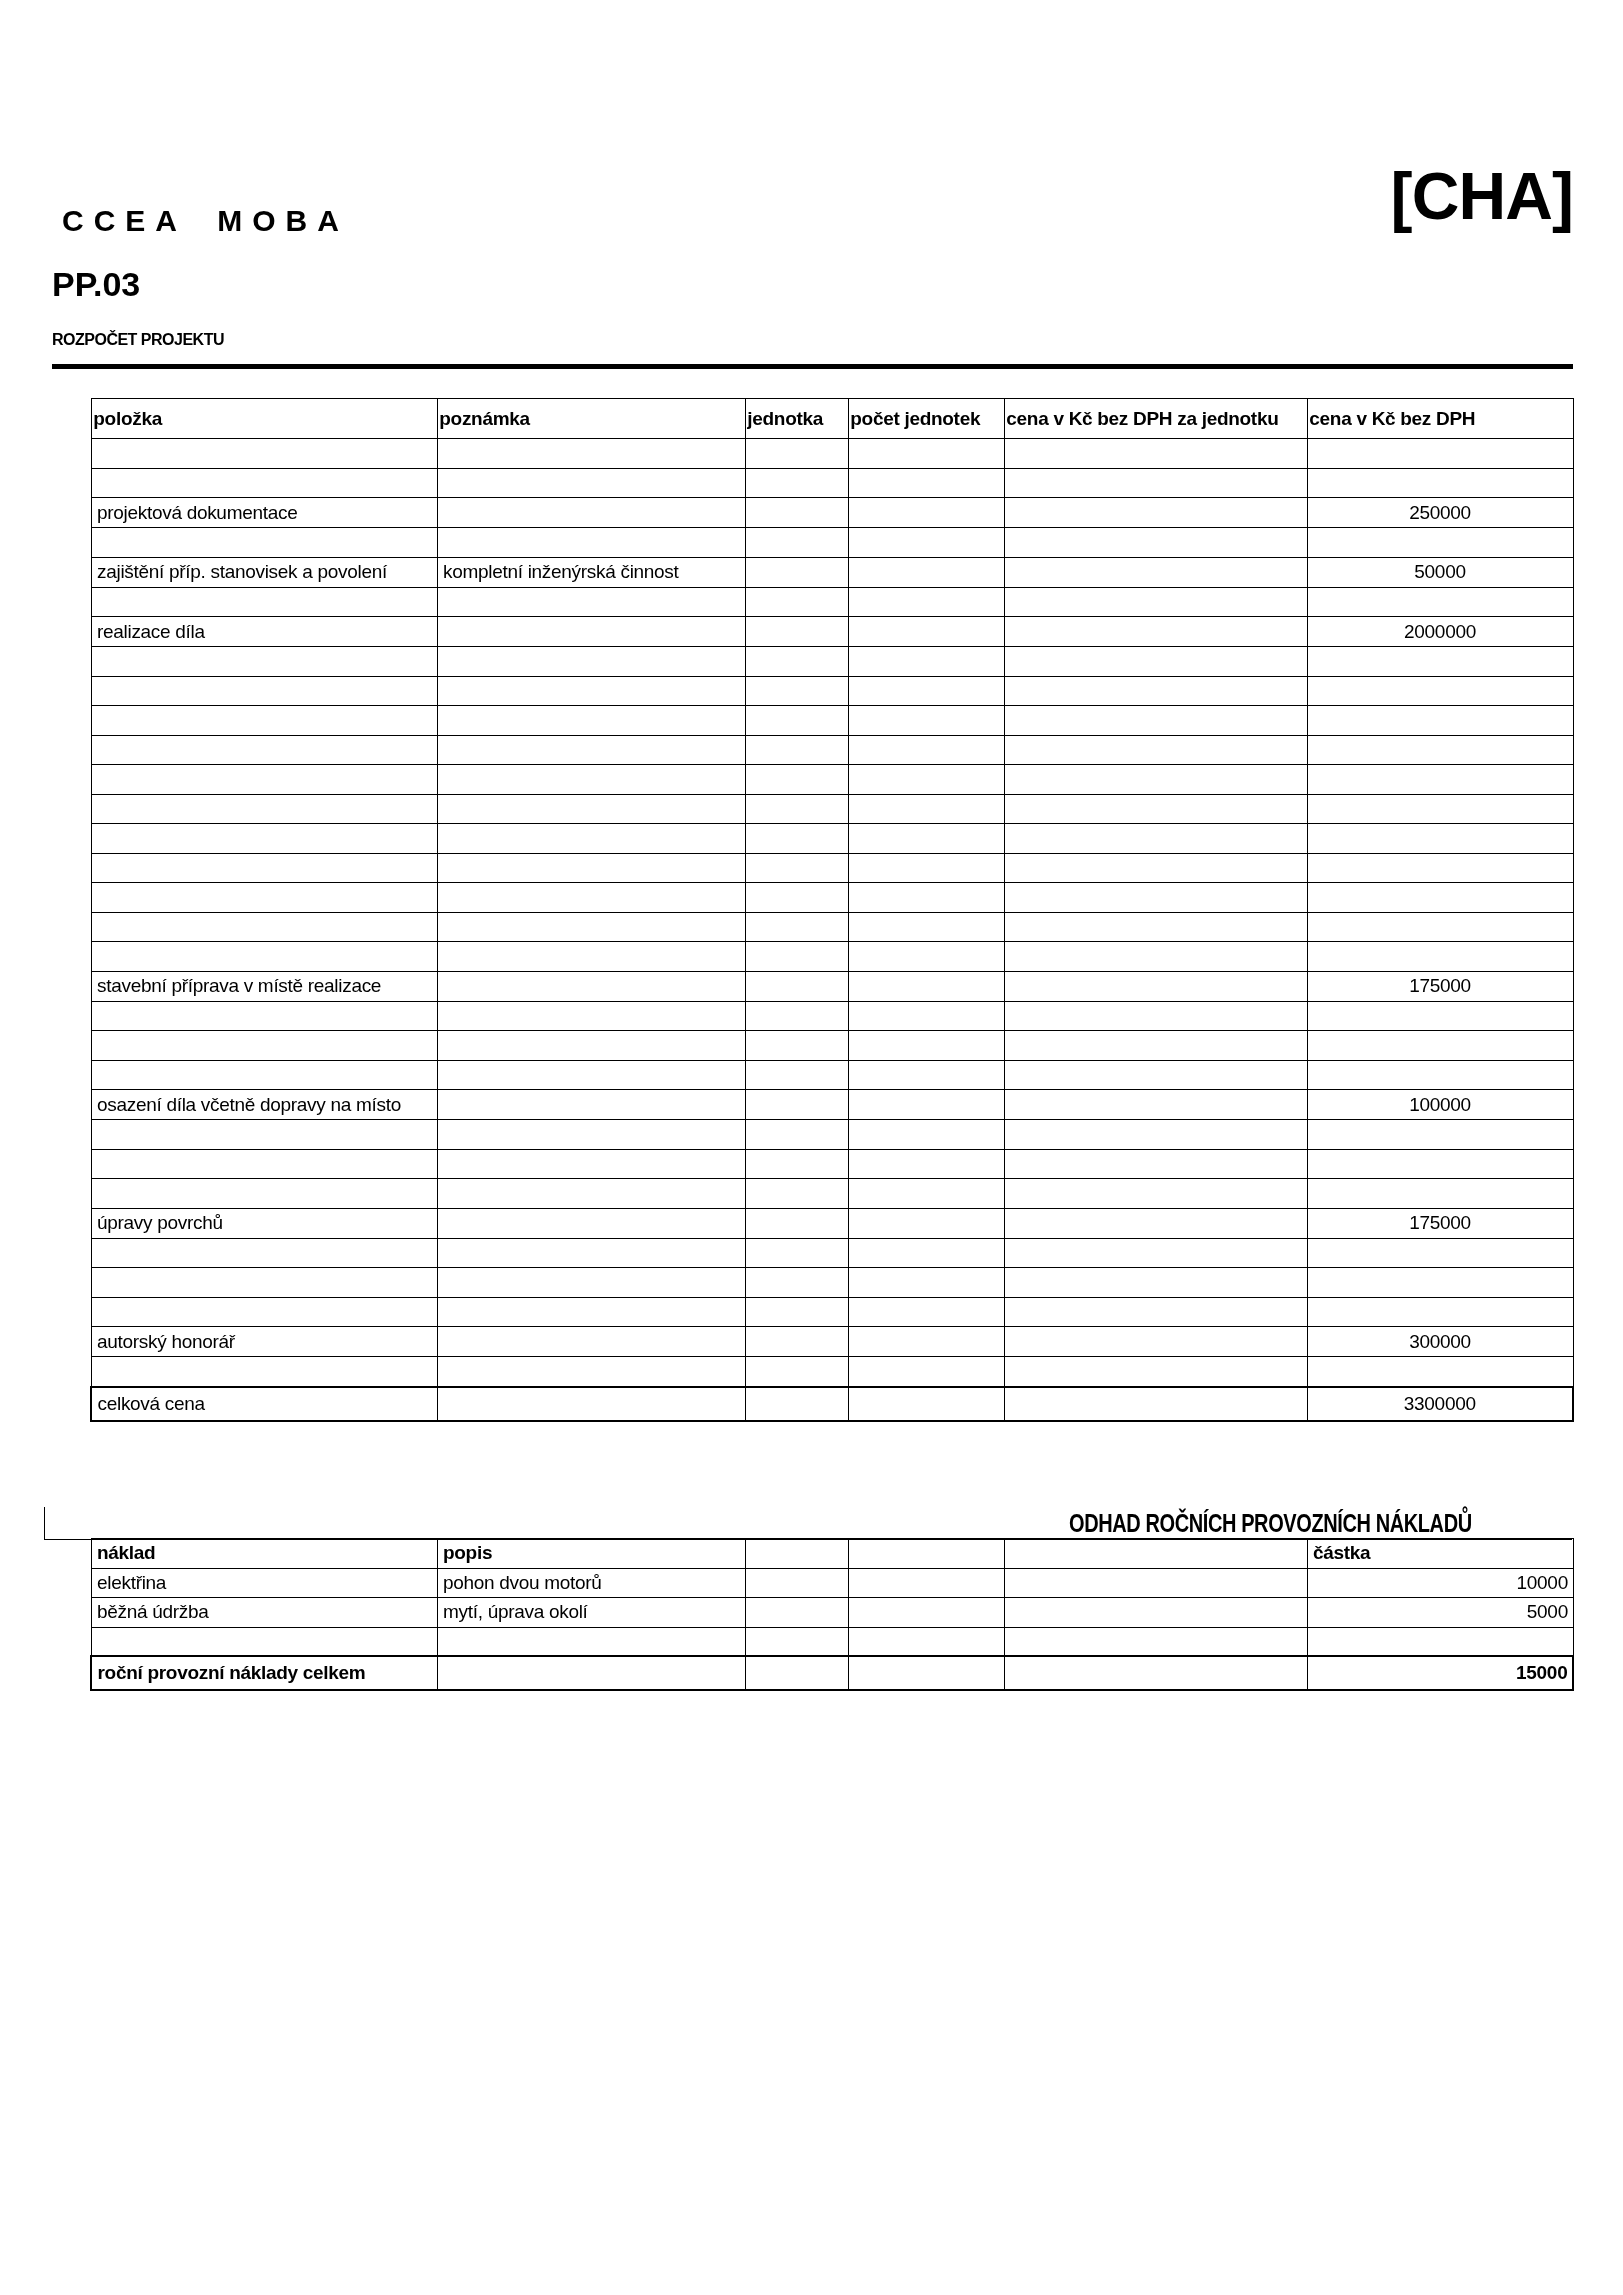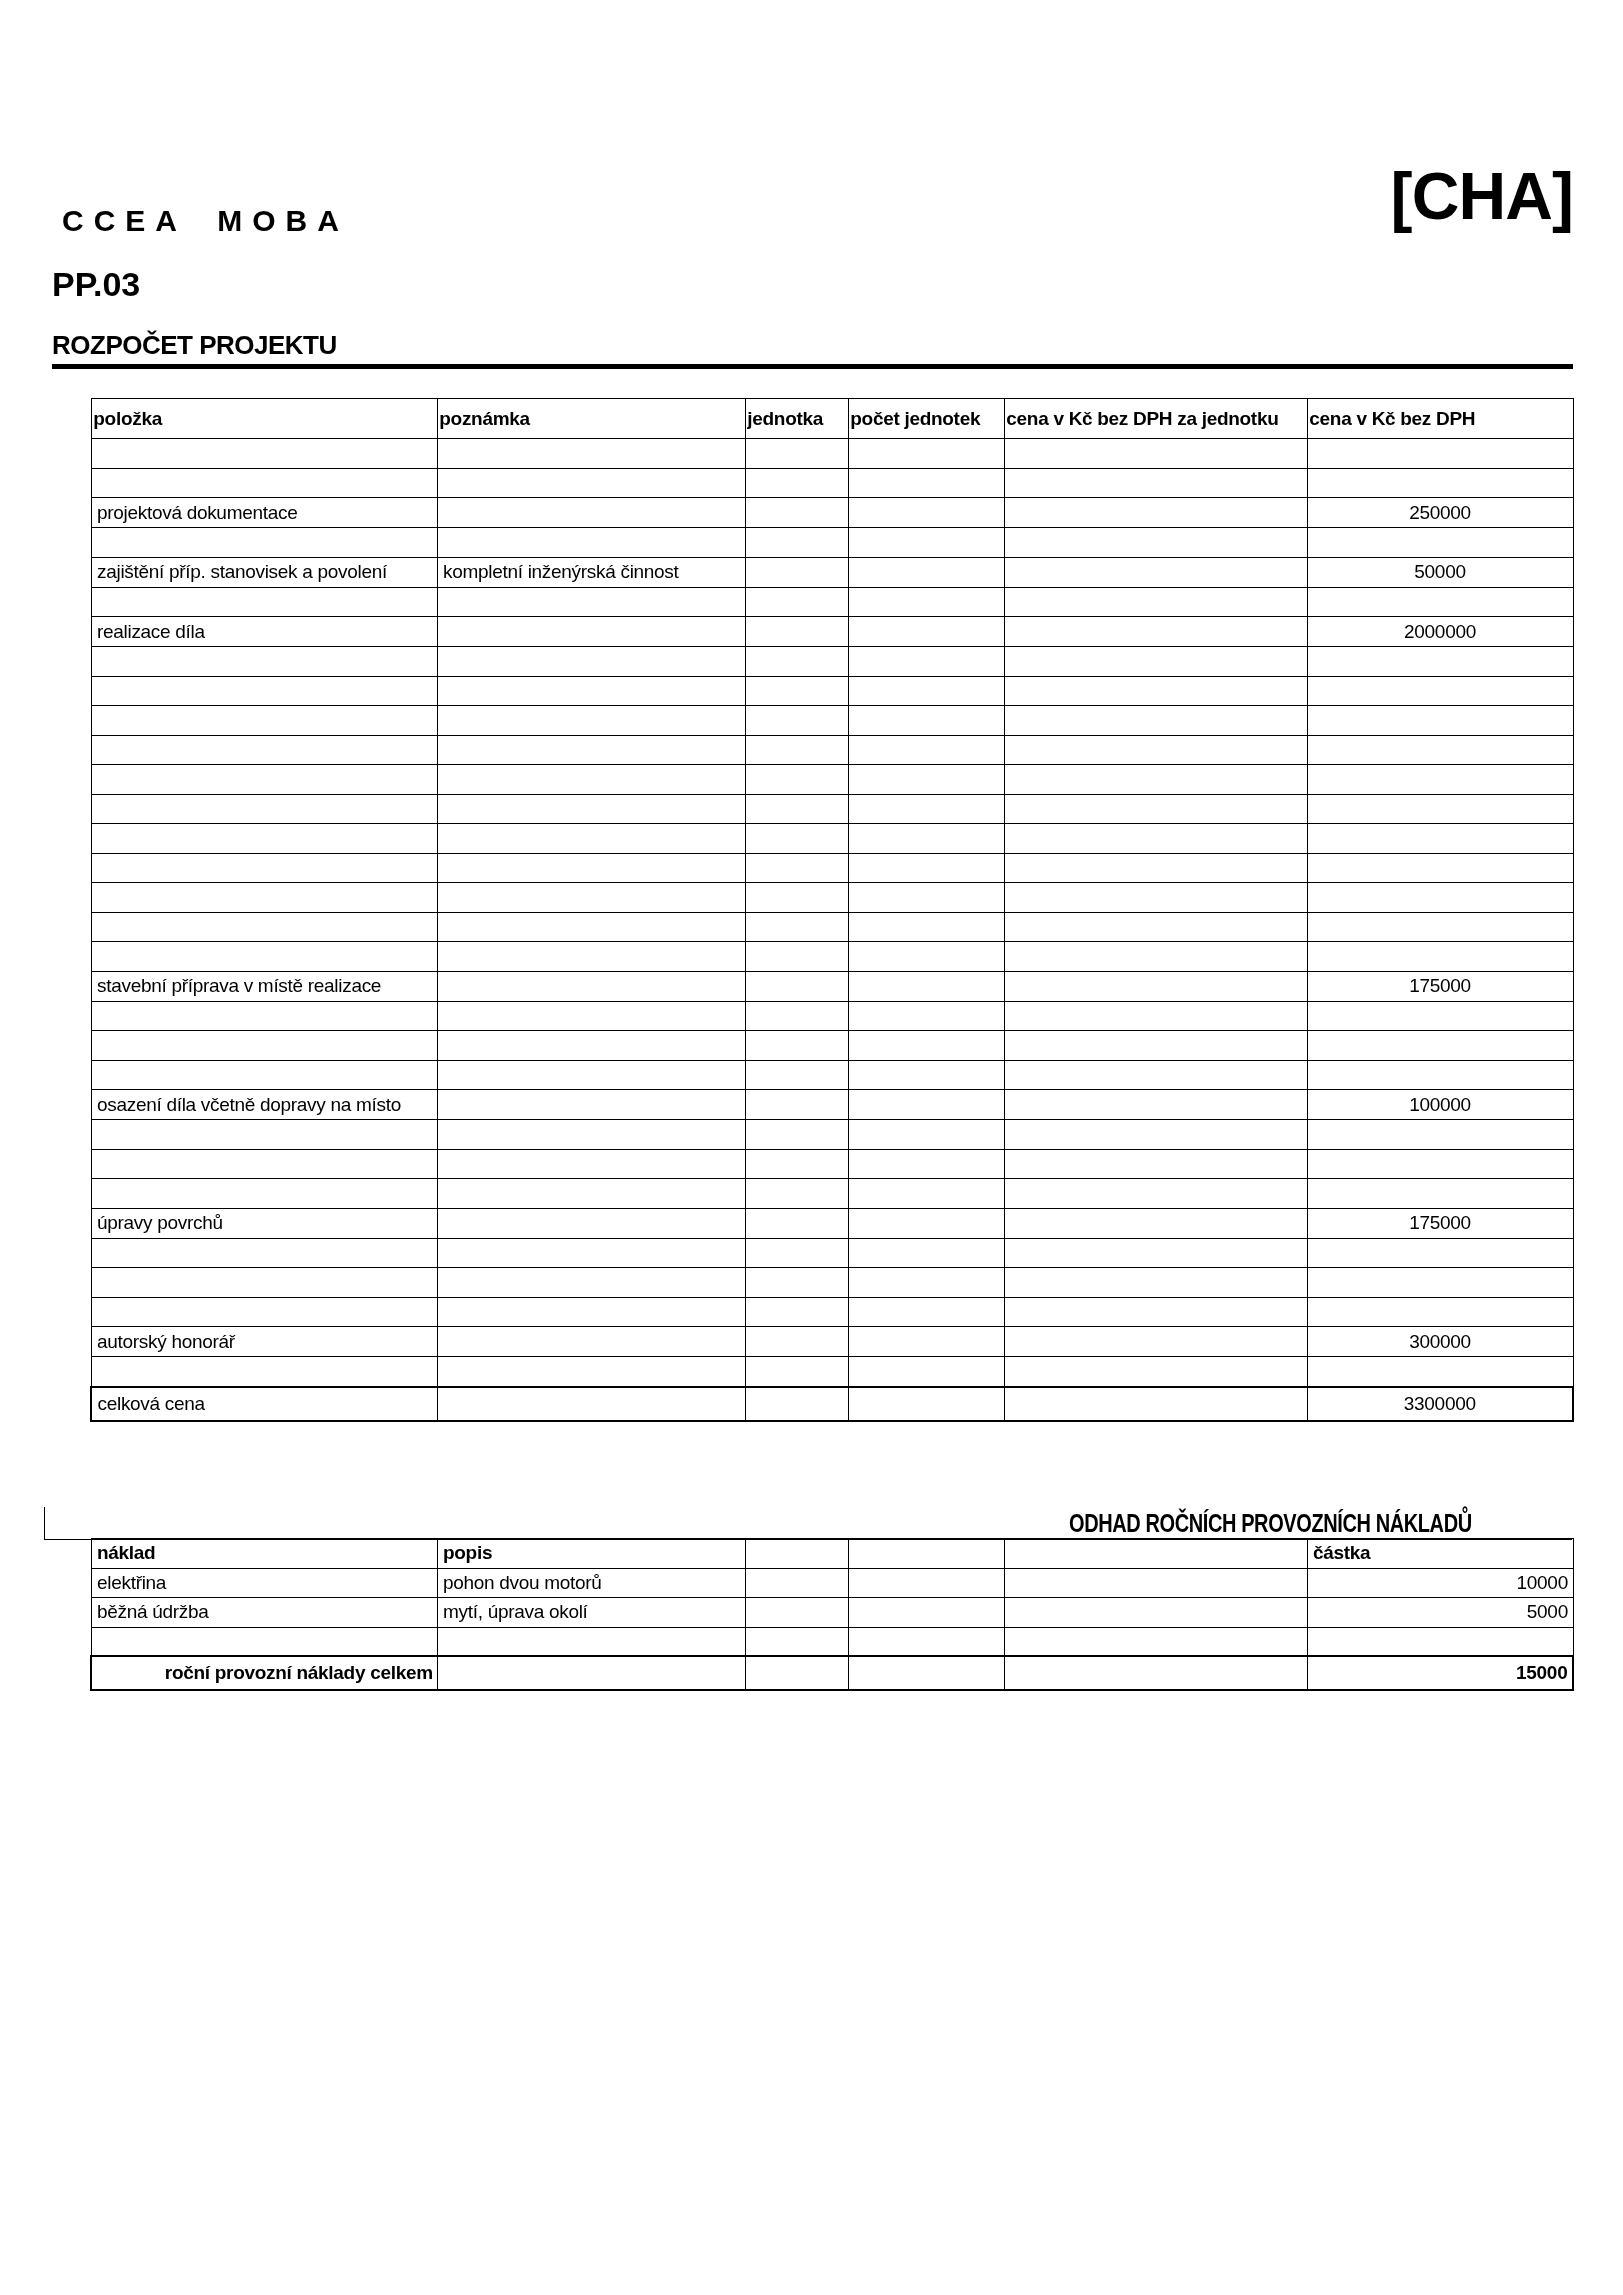--- a/index.html
+++ b/index.html
@@ -17,21 +17,21 @@
   .cha{
     position:absolute;right:51px;top:160px;
     font-size:66px;font-weight:700;line-height:1.1;letter-spacing:-0.9px;
   }
   .docid{
     position:absolute;left:52px;top:266px;
     font-size:34px;font-weight:700;line-height:1.1;
   }
   .doctitle{
     position:absolute;left:52px;top:331px;
-    font-size:26px;font-weight:700;line-height:1.1;letter-spacing:-0.5px;
+    font-size:16px;font-weight:700;line-height:1.1;letter-spacing:-0.5px;
   }
   .rule{
     position:absolute;left:52px;top:364px;width:1521px;height:4.6px;background:#000;
   }
   
   .grid{
     position:absolute;border-collapse:collapse;table-layout:fixed;
     font-size:19px;letter-spacing:-0.3px;border:1.8px solid #000;
   }
   .grid td,.grid th{
@@ -62,21 +62,21 @@
     font-size:25px;font-weight:700;letter-spacing:-0.5px;
     transform:scaleX(0.8);transform-origin:left center;display:inline-block;
   }
   .costs{left:90px;top:1538px;width:1482px;}
   .costs td{height:28.5px;}
   .costs tr.head td{font-weight:700;border-bottom:1.8px solid #000;}
   .costs tr.blank td{height:27.5px;}
   .costs tr.total td{
     height:32px;font-weight:700;border-top:2.8px solid #000;border-bottom:2.8px solid #000;
   }
-  .costs tr.total td:first-child{border-left:2.8px solid #000;text-align:right;}
+  .costs tr.total td:first-child{border-left:2.8px solid #000;}
   .costs tr.total td:last-child{border-right:2.8px solid #000;border-radius:15px;}
   .costs td.amt{text-align:right;padding:0 4.6px 0 1.8px;}
 </style>
 </head>
 <body>
 
 <div class="page">
 
   <div class="brand">CCEA MOBA</div>
   <div class="cha">[CHA]</div>

